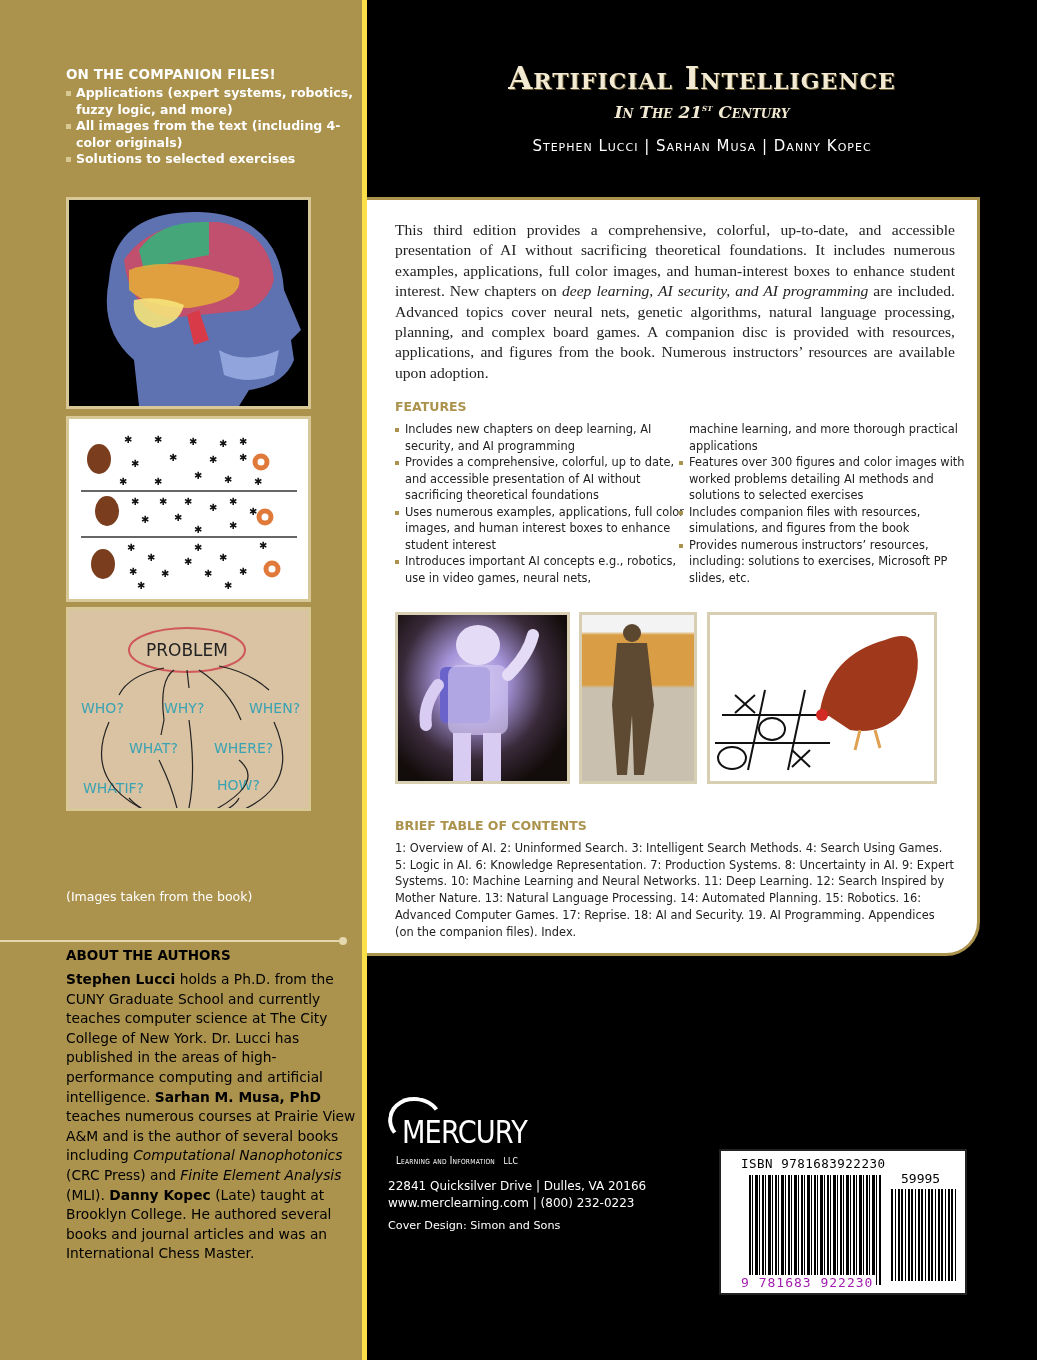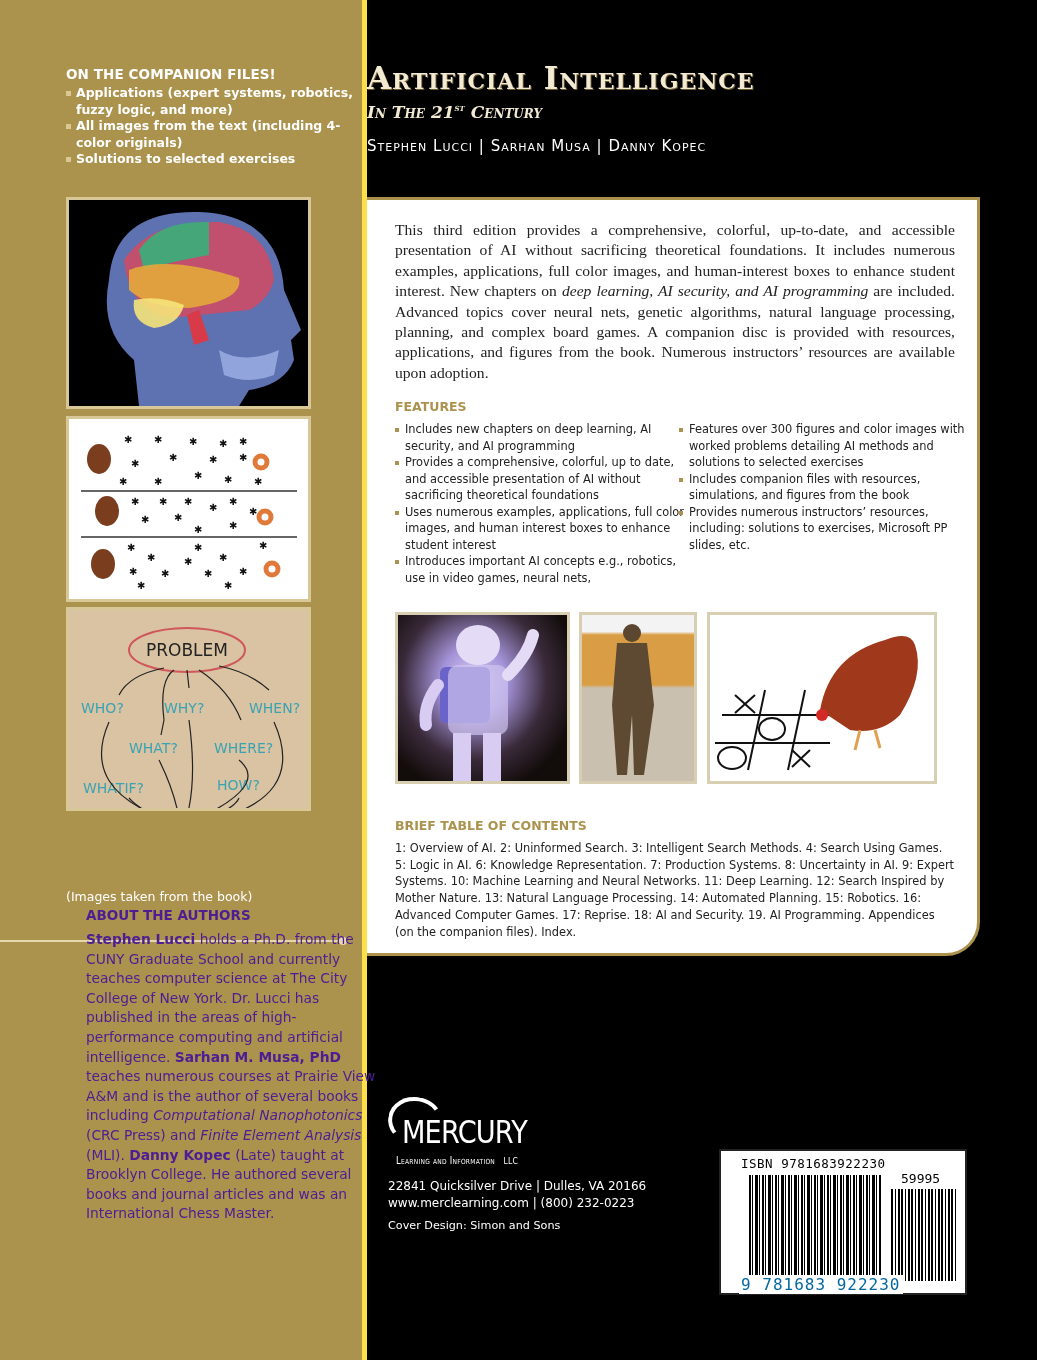--- a/index.html
+++ b/index.html
@@ -17,28 +17,28 @@
 
   .photo { position: absolute; border: 3px solid #d8c797; overflow: hidden; }
   .photo-brain { left: 66px; top: 197px; width: 245px; height: 212px; background: radial-gradient(ellipse at 55% 55%, #8fa8e0 0%, #5b76c4 40%, #1c2a5a 70%, #000 85%); }
   .photo-ants { left: 66px; top: 416px; width: 245px; height: 186px; background: #fff; }
   .photo-problem { left: 66px; top: 607px; width: 245px; height: 204px; background: #d9c3a3; }
 
   .caption { position: absolute; left: 66px; top: 889px; color: #fff; font-family: "DejaVu Sans", sans-serif; font-size: 12.5px; }
   .divider { position: absolute; left: 0; top: 940px; width: 344px; height: 2px; background: #e6d8ae; }
   .divider-dot { position: absolute; left: 339px; top: 937px; width: 8px; height: 8px; border-radius: 50%; background: #e6d8ae; }
 
-  .about { position: absolute; left: 66px; top: 907px; width: 290px; color: #4c1d95; margin-left: 20px; }
+  .about { position: absolute; left: 66px; top: 947px; width: 290px; color: #000000; }
   .about h3 { font-family: "DejaVu Sans", sans-serif; font-weight: bold; font-size: 13.5px; margin-bottom: 7px; }
   .about p { font-family: "DejaVu Sans", sans-serif; font-size: 13.8px; line-height: 19.6px; }
   .about b { font-weight: bold; }
   .about i { font-style: italic; }
 
   
-  .title-block { position: absolute; left: 367px; top: 60px; width: 670px; text-align: left; color: #f2ead2; }
+  .title-block { position: absolute; left: 367px; top: 60px; width: 670px; text-align: center; color: #f2ead2; }
   .title-main { font-family: "DejaVu Serif", serif; font-weight: bold; font-size: 31px; letter-spacing: 1px; font-variant: small-caps; text-shadow: 1px 1px 0 #6b5a30; }
   .title-sub { font-family: "DejaVu Serif", serif; font-style: italic; font-weight: bold; font-size: 17px; margin-top: 6px; font-variant: small-caps; }
   .title-sub sup { font-size: 10px; }
   .authors { font-family: "DejaVu Sans", sans-serif; font-size: 15px; letter-spacing: 1px; margin-top: 15px; color: #fff; font-variant: small-caps; }
 
   .card { position: absolute; left: 367px; top: 197px; width: 613px; height: 759px; background: #fff; border: 3px solid #ab924d; border-left: none; border-radius: 0 0 34px 0; }
   .card-desc { position: absolute; left: 28px; top: 20px; width: 560px; font-family: "Liberation Serif", serif; font-size: 15.6px; line-height: 20.4px; color: #222; text-align: justify; }
   .section-title { position: absolute; font-family: "DejaVu Sans", sans-serif; font-weight: bold; font-size: 12.5px; color: #ab924d; }
   .features-title { left: 28px; top: 199px; }
   .feat-col { position: absolute; top: 221px; width: 290px; font-family: "DejaVu Sans", sans-serif; font-size: 11.4px; line-height: 16.5px; color: #222; list-style: none; }
@@ -65,21 +65,21 @@
   .pub-addr { font-family: "DejaVu Sans", sans-serif; font-size: 12px; line-height: 17px; margin-top: 12px; }
   .pub-note { font-family: "DejaVu Sans", sans-serif; font-size: 11.2px; line-height: 15.5px; margin-top: 12px; }
   .pub-credit { font-family: "DejaVu Sans", sans-serif; font-size: 11.2px; margin-top: 7px; }
 
   
   .barcode { position: absolute; left: 719px; top: 1149px; width: 248px; height: 146px; background: #fff; border: 2px solid #222; }
   .isbn-top { position: absolute; left: 20px; top: 5px; font-family: "DejaVu Sans Mono", monospace; font-size: 12.5px; color: #000; letter-spacing: 0.5px; }
   .price { position: absolute; left: 180px; top: 20px; font-family: "DejaVu Sans Mono", monospace; font-size: 13px; color: #000; }
   .bars-main { position: absolute; left: 28px; top: 24px; width: 132px; height: 110px; background: repeating-linear-gradient(90deg, #000 0 2px, #fff 2px 3px, #000 3px 4px, #fff 4px 6px, #000 6px 9px, #fff 9px 10px, #000 10px 11px, #fff 11px 13px); }
   .bars-add { position: absolute; left: 170px; top: 38px; width: 66px; height: 92px; background: repeating-linear-gradient(90deg, #000 0 2px, #fff 2px 4px, #000 4px 5px, #fff 5px 7px, #000 7px 9px, #fff 9px 10px); }
-  .isbn-bottom { position: absolute; left: 18px; top: 124px; font-family: "DejaVu Sans Mono", monospace; font-size: 16px; color: #0369a1; background: #fff; padding: 0 2px; letter-spacing: 1px; }
+  .isbn-bottom { position: absolute; left: 18px; top: 124px; font-family: "DejaVu Sans Mono", monospace; font-size: 13px; color: #a21caf; background: #fff; padding: 0 2px; letter-spacing: 1px; }
 
   svg { display: block; }
 </style>
 </head>
 <body>
 
 <div class="left-col">
   <div class="companion">
     <h3>ON THE COMPANION FILES!</h3>
     <ul>
@@ -213,20 +213,21 @@
   <p class="card-desc"><span>This third edition provides a comprehensive, colorful, up-to-date, and accessible presentation of AI without sacrificing theoretical foundations. It includes numerous examples, applications, full color images, and human-interest boxes to enhance student interest. New chapters on </span><i>deep learning, AI security, and AI programming</i><span> are included. Advanced topics cover neural nets, genetic algorithms, natural language processing, planning, and complex board games. A companion disc is provided with resources, applications, and figures from the book. Numerous instructors’ resources are available upon adoption.</span></p>
 
   <div class="section-title features-title">FEATURES</div>
   <ul class="feat-col c1">
     <li class="bullet">Includes new chapters on deep learning, AI security, and AI programming</li>
     <li class="bullet">Provides a comprehensive, colorful, up to date, and accessible presentation of AI without sacrificing theoretical foundations</li>
     <li class="bullet">Uses numerous examples, applications, full color images, and human interest boxes to enhance student interest</li>
     <li class="bullet">Introduces important AI concepts e.g., robotics, use in video games, neural nets,</li>
   </ul>
   <ul class="feat-col c2">
+    <li>machine learning, and more thorough practical applications</li>
     <li class="bullet">Features over 300 figures and color images with worked problems detailing AI methods and solutions to selected exercises</li>
     <li class="bullet">Includes companion files with resources, simulations, and figures from the book</li>
     <li class="bullet">Provides numerous instructors’ resources, including: solutions to exercises, Microsoft PP slides, etc.</li>
   </ul>
 
   <div class="thumb thumb-robot">
     <svg width="169" height="166" viewBox="0 0 169 166">
       <ellipse cx="80" cy="30" rx="22" ry="20" fill="#e4dcf6"></ellipse>
       <rect x="42" y="52" width="50" height="56" rx="6" fill="#6a63c9"></rect>
       <rect x="50" y="50" width="60" height="70" rx="10" fill="#cfc3ef" opacity="0.7"></rect>

